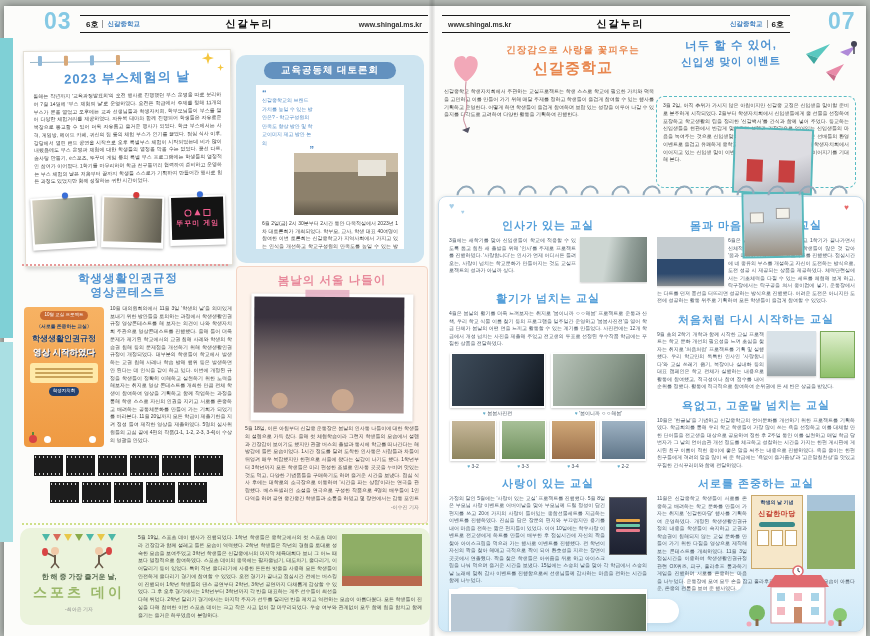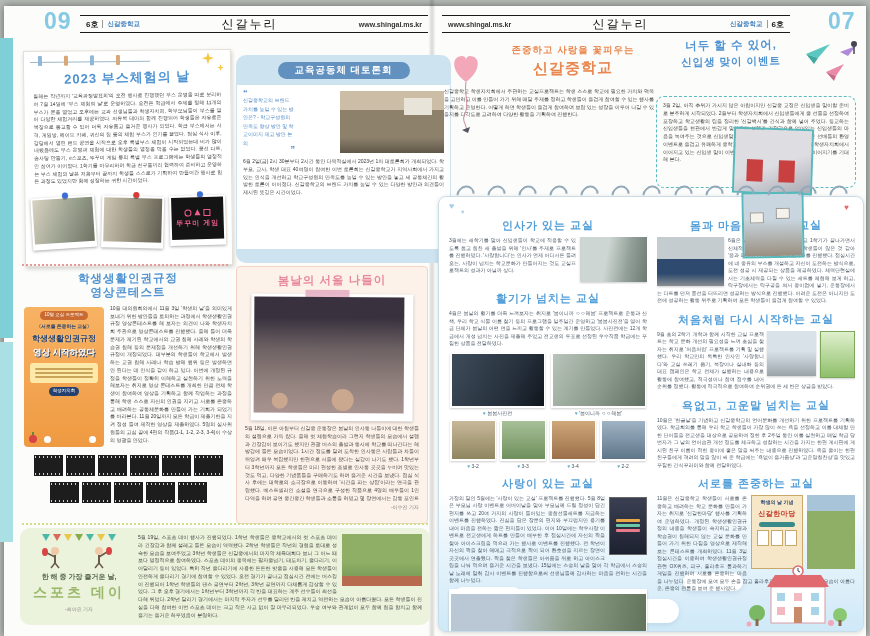--- a/index.html
+++ b/index.html
@@ -10,21 +10,21 @@
   .strip{position:absolute;left:0;top:38px;width:13px;height:300px;background:#7fd0d6;}
   .strip2{position:absolute;left:0;top:342px;width:13px;height:200px;background:#aadfe3;}
 
   
   .pageno{position:absolute;top:8px;font-size:23px;font-weight:bold;color:#85c9e4;letter-spacing:1px;}
   .hdr{position:absolute;top:15px;height:18px;border-top:1.6px solid #1a1a1a;border-bottom:0.8px solid #1a1a1a;display:flex;align-items:center;justify-content:space-between;padding:0 6px;box-sizing:border-box;}
   .hdr .grp{display:flex;align-items:center;gap:4px;}
   .issue{font-size:8px;color:#222;font-weight:bold;}
   .divbar{width:1px;height:8px;background:#999;}
   .school{font-size:6.5px;color:#3f7fbf;font-weight:bold;}
-  .ptitle{font-size:12px;font-weight:normal;color:#111;letter-spacing:2px;}
+  .ptitle{font-size:10px;font-weight:bold;color:#111;letter-spacing:2px;}
   .url{font-size:7px;font-weight:bold;color:#333;}
 
   .tiny{font-size:5px;line-height:1.55;color:#3c3c3c;text-align:justify;}
   .hand{font-weight:bold;letter-spacing:1px;}
 
   
   .booth{position:absolute;left:24px;top:50px;width:208px;height:216px;background:#fff;border:1px solid #e3dfd5;box-shadow:1px 2px 4px rgba(0,0,0,.18);transform:rotate(-.6deg);padding:4px 9px;box-sizing:border-box;}
   .string{position:absolute;left:6px;top:10px;width:120px;border-top:1px solid #9db8c8;}
   .pegs{position:absolute;left:14px;top:4px;display:flex;gap:22px;}
   .pegs i{width:4px;height:10px;background:#8fb8d8;border-radius:1px;display:block;}
@@ -40,21 +40,21 @@
   .ph-class1{width:60px;height:44px;background:linear-gradient(115deg,#d9d2c2,#9aa08e 55%,#6d7263);}
   .ph-class2{width:58px;height:44px;background:linear-gradient(100deg,#cfc6b4,#8f8a78 60%,#5f5c50);}
   .squid{width:52px;height:42px;background:#141414;display:flex;flex-direction:column;align-items:center;justify-content:center;gap:2px;}
   .squid .shapes{display:flex;gap:3px;}
   .squid .shapes i{display:block;width:5px;height:5px;border:1px solid #ef5d8f;}
   .squid .shapes i.c{border-radius:50%;}
   .squid .shapes i.t{border:none;width:0;height:0;border-left:3.5px solid transparent;border-right:3.5px solid transparent;border-bottom:6px solid #ef5d8f;}
   .squid-label{color:#ef5d8f;font-size:7px;font-weight:bold;letter-spacing:1px;}
 
   
-  .forum{position:absolute;left:236px;top:55px;width:215px;height:208px;background:#cde4f0;border-radius:10px;padding:7px 1px;box-sizing:border-box;}
+  .forum{position:absolute;left:236px;top:55px;width:188px;height:208px;background:#cde4f0;border-radius:10px;padding:7px 20px;box-sizing:border-box;}
   .forum-bar{width:132px;height:17px;margin:0 auto;background:#6391bf;border-radius:12px;color:#fff;font-size:9.5px;font-weight:bold;display:flex;align-items:center;justify-content:center;letter-spacing:1px;}
   .forum-card{margin-top:6px;background:#fff;height:164px;padding:6px;box-sizing:border-box;overflow:hidden;}
   .fquote{float:left;width:52px;color:#4a86c2;font-size:5px;line-height:1.7;text-align:left;}
   .qmark{font-size:9px;color:#4a86c2;font-weight:bold;line-height:.6;}
   .fphoto{float:right;width:104px;height:62px;background:linear-gradient(180deg,#cbbda6 0 30%,#8d816c 30% 75%,#5f5748);position:relative;}
   .fphoto i{position:absolute;left:62%;top:12%;width:26%;height:26%;background:#e8e4da;}
   .forum-body{clear:both;padding-top:5px;}
 
   
   .contest{position:absolute;left:24px;top:271px;width:208px;height:254px;}
@@ -169,21 +169,21 @@
 </style>
 </head>
 <body>
 
 <div class="stage">
   <div class="spread"></div>
   <div class="fold"></div>
   <div class="strip"></div>
   <div class="strip2"></div>
 
-  <div class="pageno" style="left:44px;">09</div>
+  <div class="pageno" style="left:44px;">03</div>
   <div class="hdr" style="left:80px;width:348px;">
     <span class="grp">
       <span class="issue">6호</span>
       <span class="divbar"></span>
       <span class="school">신갈중학교</span>
     </span>
     <span class="ptitle">신갈누리</span>
     <span class="url">www.shingal.ms.kr</span>
   </div>
 
@@ -341,21 +341,21 @@
       <span>5월 19일, 스포츠 데이 행사가 진행되었다. 1학년 학생들은 중학교에서의 첫 스포츠 데이라 긴장감과 함께 설레고 들뜬 모습이 역력했다. 2학년 학생들은 작년의 경험을 토대로 성숙한 모습을 보여주었고 3학년 학생들은 신갈중에서의 마지막 체육대회다 보니 그 어느 때보다 열정적으로 참여하였다. 스포츠 데이의 종목에는 팔자줄넘기, 태도차기, 줄다리기, 이어달리기 등이 있었다. 특히 작년 줄다리기에 사용한 튼튼한 밧줄을 사용해 모든 학생들이 안전하게 줄다리기 경기에 참여할 수 있었다. 오전 경기가 끝나고 점심시간 전에는 버스킹이 진행되어 1학년 학생들의 댄스 공연부터 2학년, 3학년 공연까지 다채롭게 감상할 수 있었다. 그 후 오후 경기에서는 1학년부터 3학년까지 각 반을 대표하는 계주 선수들이 최선을 다해 뛰었다. 2학년 달리기 경기에서는 마지막 주자가 선두를 달리던 반을 제치고 역전하는 모습이 아름다웠다. 모든 학생들이 진심을 다해 참여한 이번 스포츠 데이는 크고 작은 사고 없이 잘 마무리되었다. 우승 여부와 관계없이 모두 함께 힘을 합치고 함께 즐기는 즐거운 하루였음이 분명하다.</span>
     </div>
   </div>
 
   <div class="council">
     <svg class="balloon-svg" width="44" height="88" viewBox="0 0 44 88" style="position:absolute;left:0;top:4px;">
       <path d="M22 34 C6 22 8 8 18 8 C22 8 22 12 22 12 C22 12 22 8 26 8 C36 8 38 22 22 34 Z" fill="#f2a8b8"></path>
       <path d="M22 34 C20 48 26 56 20 68 C18 74 24 78 22 84" stroke="#c88a9a" fill="none" stroke-width="1"></path>
       <path d="M18 82 l8 -3 l-2 6 z" fill="#556"></path>
     </svg>
-    <div class="c-title1 hand">존중하고 사랑을 꽃피우는</div>
+    <div class="c-title1 hand">긴장감으로 사랑을 꽃피우는</div>
     <div class="c-title2 hand">신갈중학교</div>
     <div class="c-body tiny">신갈중학교 학생자치회에서 주관하는 교실프로젝트는 학생 스스로 학교에 필요한 가치와 덕목을 고민하고 이를 만들어 가기 위해 매달 주제를 정하고 학생들이 즐겁게 참여할 수 있는 행사를 기획하고 운영한다. 어떻게 하면 학생들이 즐겁게 참여하며 보람 있는 성장을 이루어 나갈 수 있을지를 다각도로 고려하여 다양한 활동을 기획하여 진행한다.</div>
   </div>
 
   <div class="fresh">
     <div class="f-title1 hand">너두 할 수 있어,</div>
     <div class="f-title2 hand">신입생 맞이 이벤트</div>
     <svg class="planes-svg planes" width="64" height="50" viewBox="0 0 64 50">
       <polygon points="10,16 34,6 22,20" fill="#5ac8c0"></polygon>
         <polygon points="10,16 22,20 18,26" fill="#3fa8a0"></polygon>

